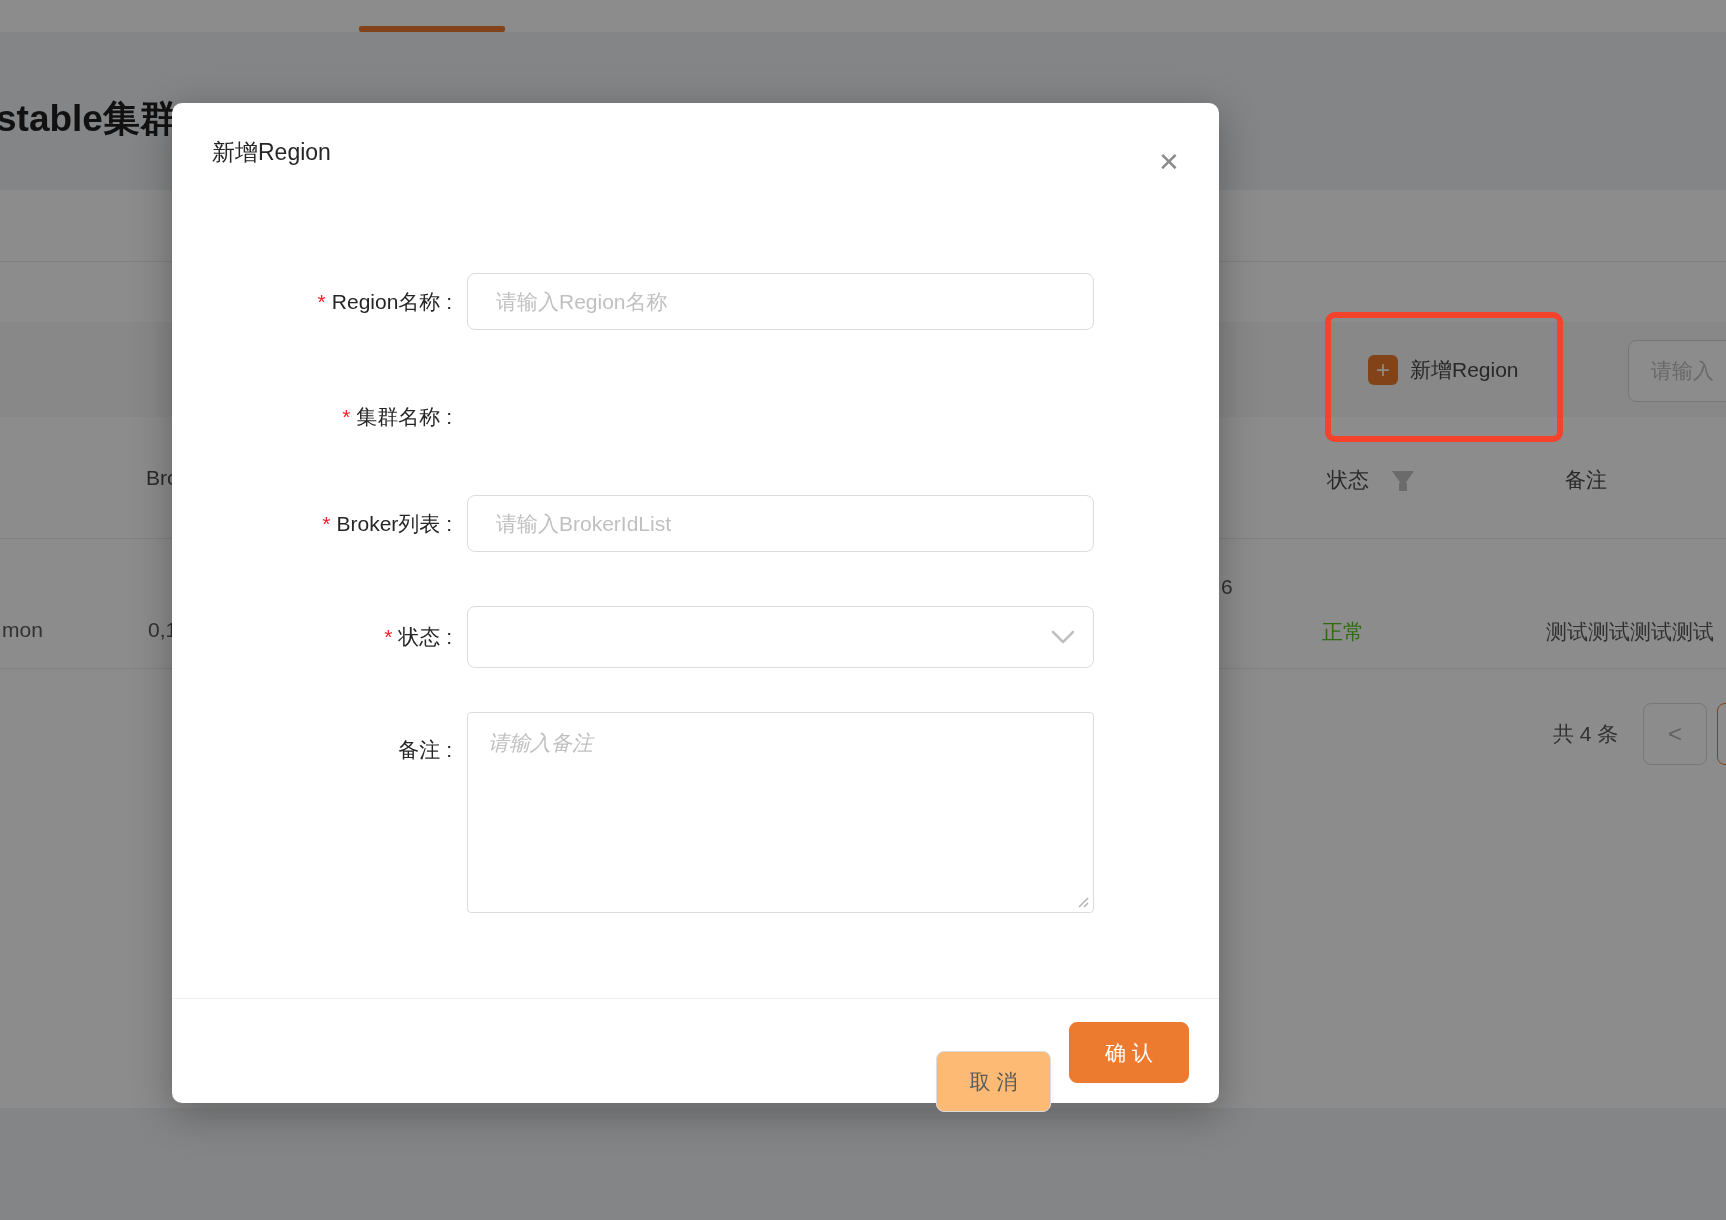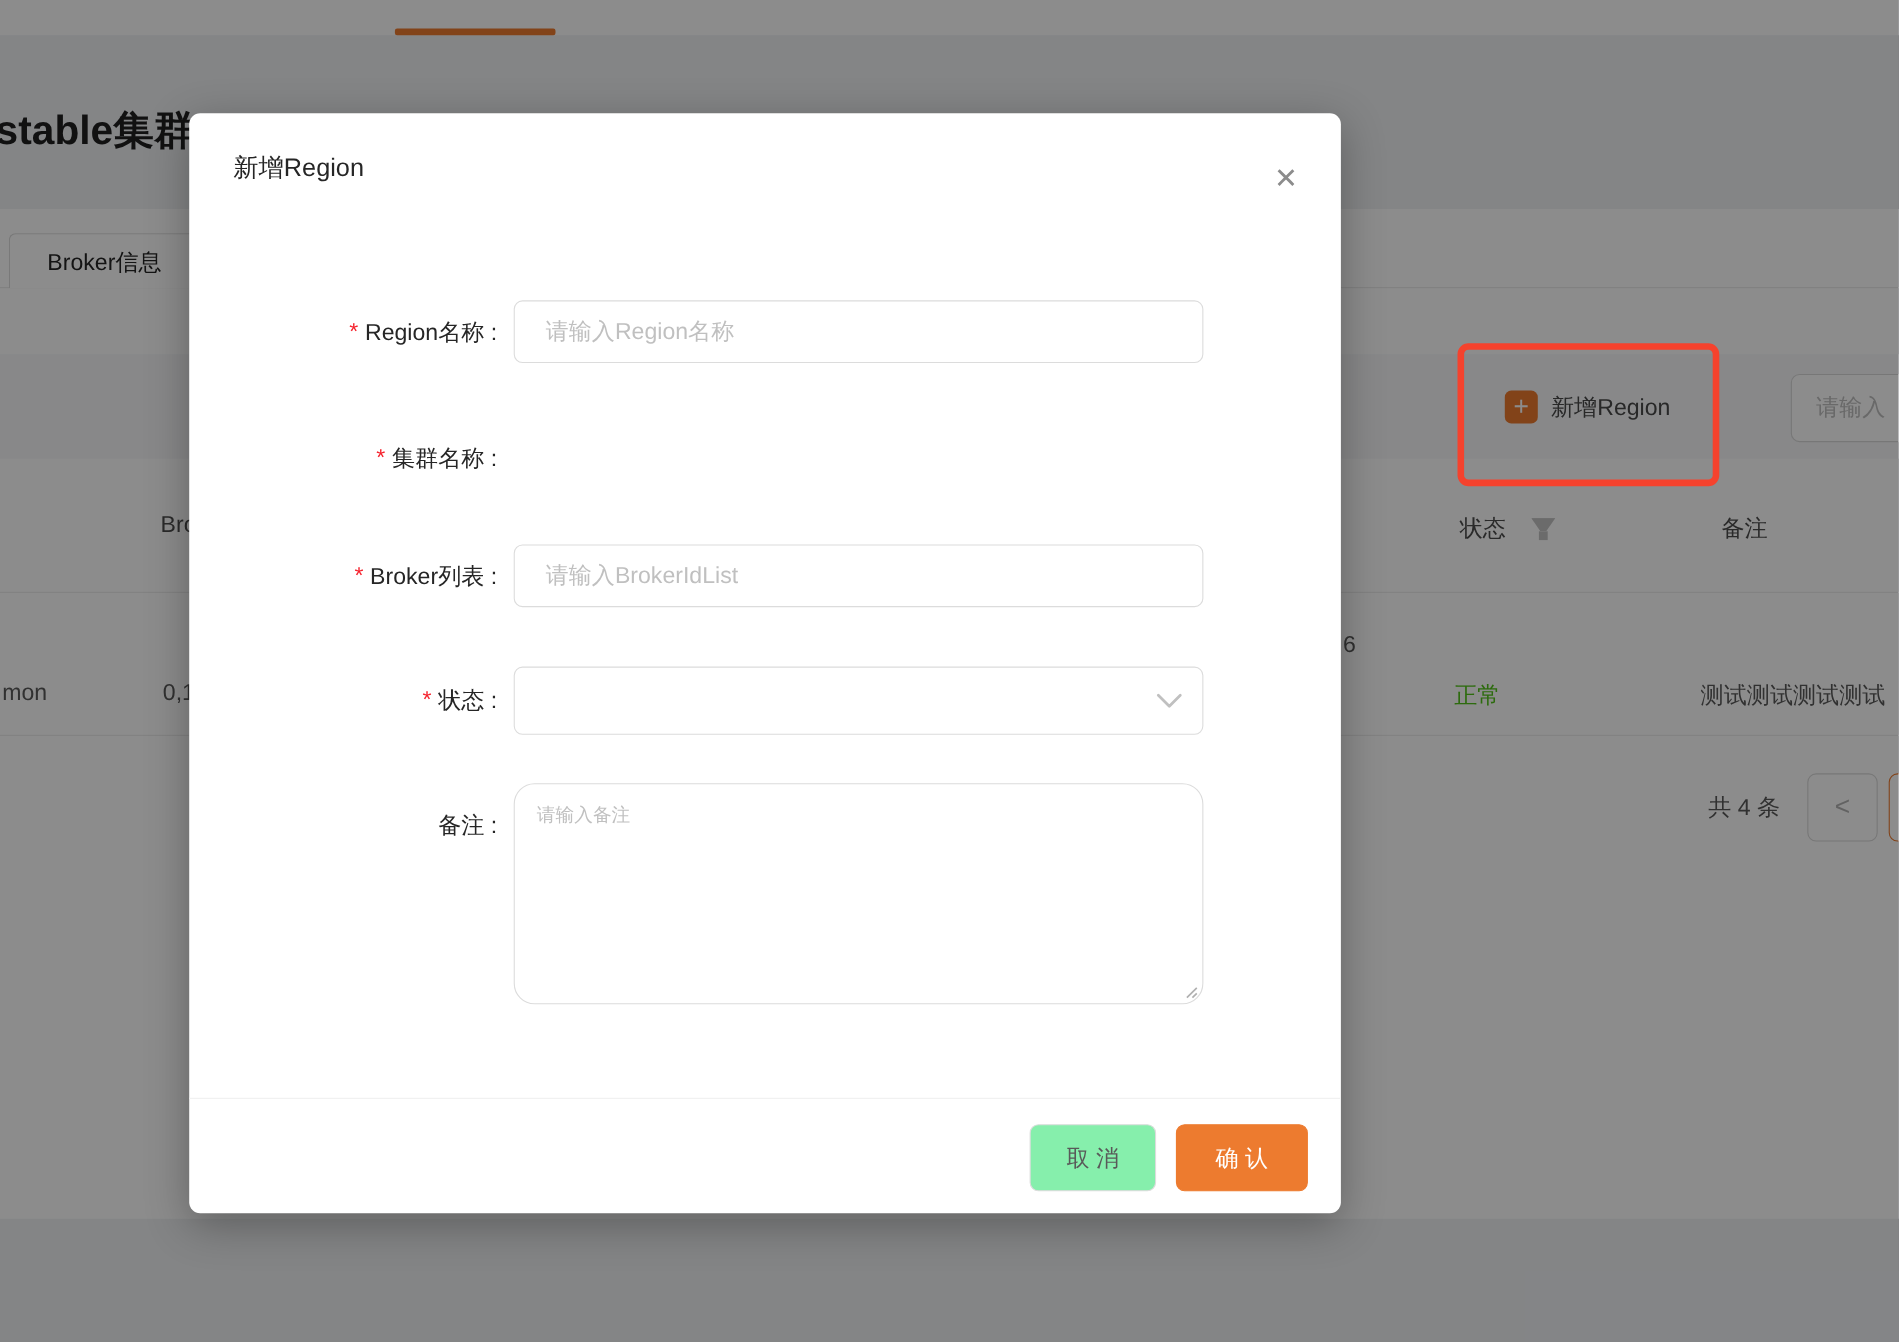--- a/index.html
+++ b/index.html
@@ -54,43 +54,42 @@
   .r1{top:170px;height:57px;} .r2{top:285px;height:57px;} .r3{top:392px;height:57px;} .r4{top:503px;height:62px;} .r5{top:609px;height:201px;}
   .m-label{position:absolute;left:0;top:0;width:280px;height:100%;display:flex;align-items:center;justify-content:flex-end;font-size:21px;color:#262626;white-space:nowrap;}
   .r5 .m-label{align-items:flex-start;padding-top:24px;}
   .req{color:#f5222d;margin-right:6px;font-size:21px;}
   .m-control{position:absolute;left:295px;top:0;width:627px;height:100%;}
   .m-input{width:100%;height:100%;border:1.5px solid #dcdcdc;border-radius:8px;padding:0 28px;font-size:21px;color:#262626;outline:none;background:#fff;}
   .m-input::placeholder{color:#c0c0c0;}
   .m-input:disabled{background:#f5f5f5;color:#b9b9b9;-webkit-text-fill-color:#b9b9b9;}
   .m-select{width:100%;height:100%;border:1.5px solid #dcdcdc;border-radius:8px;background:#fff;position:relative;cursor:pointer;}
   .chevron{position:absolute;right:18px;top:50%;transform:translateY(-50%);}
-  .m-textarea{width:100%;height:100%;border:1.5px solid #dcdcdc;border-radius:19px;padding:16px 20px;font-size:17px;color:#262626;outline:none;resize:none;background:#fff;}
+  .m-textarea{width:100%;height:100%;border:1.5px solid #dcdcdc;border-radius:4px;padding:16px 20px;font-size:21px;color:#262626;outline:none;resize:none;background:#fff;font-style:italic;}
   .m-textarea::placeholder{color:#c0c0c0;}
   .resize-handle{position:absolute;right:5px;bottom:5px;width:14px;height:14px;pointer-events:none;}
   .m-footer-line{position:absolute;left:0;top:895px;width:100%;height:1px;background:#f0f0f0;}
   .m-btn{position:absolute;top:919px;height:61px;border-radius:8px;display:flex;align-items:center;justify-content:center;font-size:21px;cursor:pointer;}
-  .btn-cancel{left:764px;width:115px;background:#86efac;border:1.5px solid #dcdcdc;color:#595959;}
+  .btn-cancel{left:764px;width:115px;background:#fdba74;border:1.5px solid #dcdcdc;color:#595959;margin-top:29px;}
   .btn-confirm{left:897px;width:120px;background:#ED7B2F;border:1.5px solid #ED7B2F;color:#ffffff;}
 </style>
 </head>
 <body>
 
 <div id="screen">
 
   <div class="page">
     <div class="page-header">
       <div class="ink-bar"></div>
     </div>
 
     <div class="page-title">stable集群</div>
 
     <div class="card"></div>
     <div class="tabs-line"></div>
-    <div class="tab">Broker信息</div>
 
     <div class="toolbar"></div>
 
     <div class="add-btn">
       <div class="plus-box">+</div>
       <div class="add-label">新增Region</div>
     </div>
 
     <input class="search-input" placeholder="请输入" style="">
 

